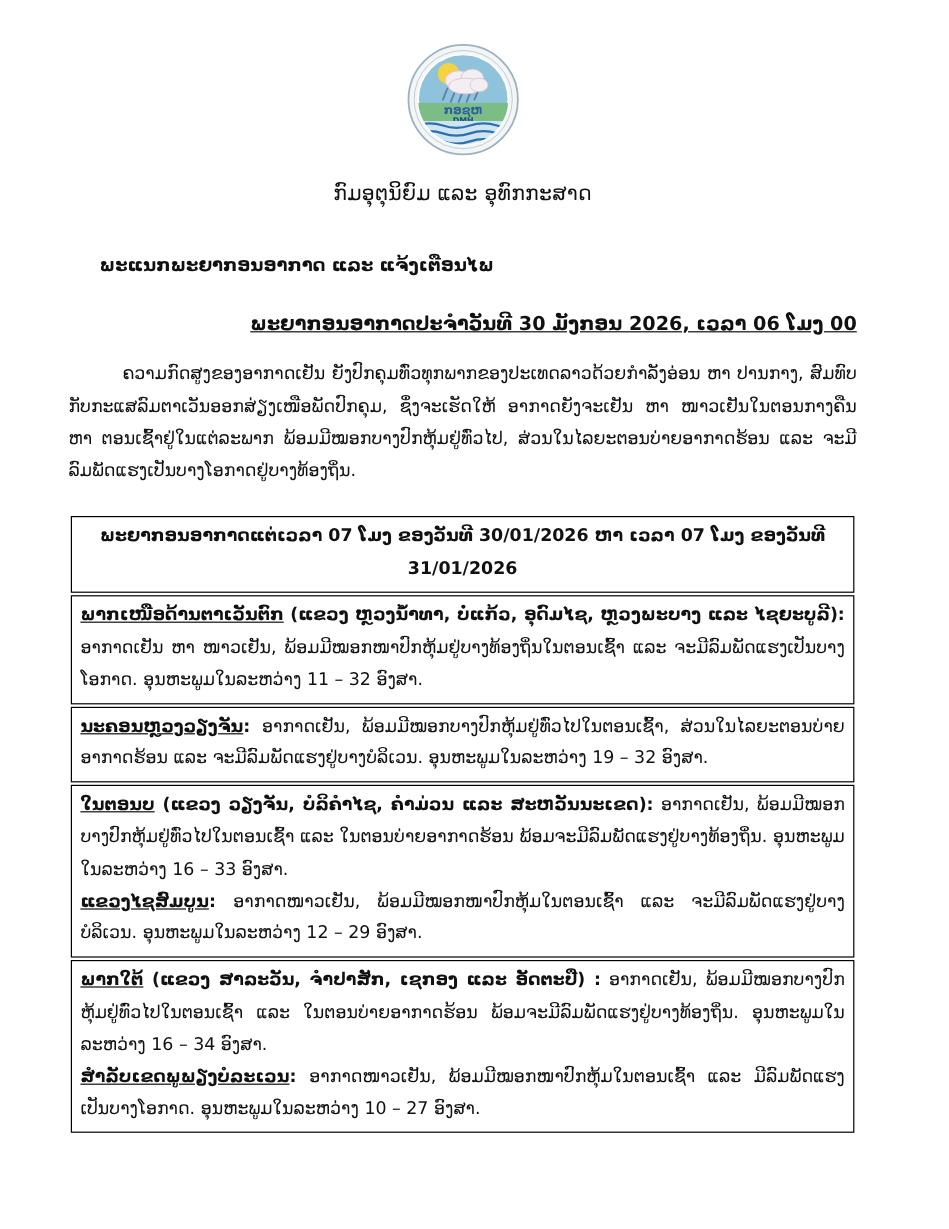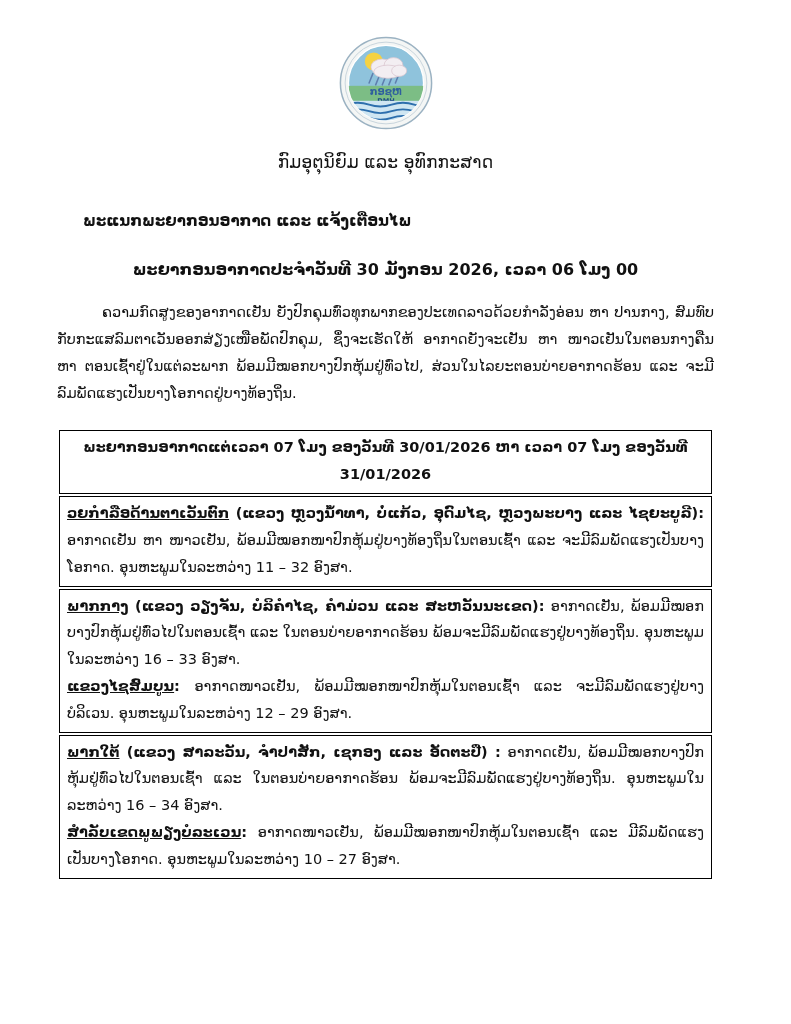--- a/index.html
+++ b/index.html
@@ -14,22 +14,22 @@
   .logo-wrap{text-align:center;margin:0 0 18px 0;}
   .logo-wrap svg{display:inline-block;}
   .dept-title{
     text-align:center;font-size:17px;font-weight:normal;
     margin:16px 0 0 0;letter-spacing:0.2px;
   }
   .division{
     font-size:15px;font-weight:bold;margin:40px 0 0 26px;
   }
   .forecast-title{
-    text-align:center;font-size:16px;font-weight:bold;
-    margin:30px 0 0 0;
+    text-align:right;font-size:16px;font-weight:bold;
+    text-decoration:underline;margin:30px 0 0 0;
   }
   .intro{
     margin:20px 0 16px 0;font-size:14.5px;line-height:1.87;
     text-align:justify;text-indent:45px;
   }
   table.forecast{
     width:100%;margin-top:21px;
     border-collapse:separate;border-spacing:2px;
   }
   table.forecast td{
@@ -101,26 +101,31 @@
 
   <p class="intro">ຄວາມກົດສູງຂອງອາກາດເຢັນ ຍັງປົກຄຸມທົ່ວທຸກພາກຂອງປະເທດລາວດ້ວຍກຳລັງອ່ອນ ຫາ ປານກາງ, ສົມທົບກັບກະແສລົມຕາເວັນອອກສ່ຽງເໜືອພັດປົກຄຸມ, ຊຶ່ງຈະເຮັດໃຫ້ ອາກາດຍັງຈະເຢັນ ຫາ ໜາວເຢັນໃນຕອນກາງຄືນ ຫາ ຕອນເຊົ້າຢູ່ໃນແຕ່ລະພາກ ພ້ອມມີໝອກບາງປົກຫຸ້ມຢູ່ທົ່ວໄປ, ສ່ວນໃນໄລຍະຕອນບ່າຍອາກາດຮ້ອນ ແລະ ຈະມີລົມພັດແຮງເປັນບາງໂອກາດຢູ່ບາງທ້ອງຖິ່ນ.</p>
 
   <table class="forecast">
     <tbody>
       <tr>
         <td class="tbl-header">ພະຍາກອນອາກາດແຕ່ເວລາ 07 ໂມງ ຂອງວັນທີ 30/01/2026 ຫາ ເວລາ 07 ໂມງ ຂອງວັນທີ 31/01/2026</td>
       </tr>
         <tr>
           <td>
-            <div class="cell-para"><span class="region">ວຍກຳລືອດ້ານຕາເວັນຕົກ</span><span class="bold"> </span><span class="bold">(ແຂວງ ຫຼວງນ້ຳທາ, ບໍ່ແກ້ວ, ອຸດົມໄຊ, ຫຼວງພະບາງ ແລະ ໄຊຍະບູລີ):</span>  <span>ອາກາດເຢັນ ຫາ ໜາວເຢັນ, ພ້ອມມີໝອກໜາປົກຫຸ້ມຢູ່ບາງທ້ອງຖິ່ນໃນຕອນເຊົ້າ ແລະ ຈະມີລົມພັດແຮງເປັນບາງໂອກາດ. ອຸນຫະພູມໃນລະຫວ່າງ 11 – 32 ອົງສາ.</span></div>
+            <div class="cell-para"><span class="region">ພາກເໜືອດ້ານຕາເວັນຕົກ</span><span class="bold"> </span><span class="bold">(ແຂວງ ຫຼວງນ້ຳທາ, ບໍ່ແກ້ວ, ອຸດົມໄຊ, ຫຼວງພະບາງ ແລະ ໄຊຍະບູລີ):</span>  <span>ອາກາດເຢັນ ຫາ ໜາວເຢັນ, ພ້ອມມີໝອກໜາປົກຫຸ້ມຢູ່ບາງທ້ອງຖິ່ນໃນຕອນເຊົ້າ ແລະ ຈະມີລົມພັດແຮງເປັນບາງໂອກາດ. ອຸນຫະພູມໃນລະຫວ່າງ 11 – 32 ອົງສາ.</span></div>
           </td>
         </tr>
         <tr>
           <td>
-            <div class="cell-para"><span class="region">ພາກກາງ</span><span class="bold"> </span><span class="bold">(ແຂວງ ວຽງຈັນ, ບໍລິຄຳໄຊ, ຄຳມ່ວນ ແລະ ສະຫວັນນະເຂດ):</span>  <span>ອາກາດເຢັນ, ພ້ອມມີໝອກບາງປົກຫຸ້ມຢູ່ທົ່ວໄປໃນຕອນເຊົ້າ ແລະ ໃນຕອນບ່າຍອາກາດຮ້ອນ ພ້ອມຈະມີລົມພັດແຮງຢູ່ບາງທ້ອງຖິ່ນ. ອຸນຫະພູມໃນລະຫວ່າງ 16 – 33 ອົງສາ.</span></div>
+            <div class="cell-para"><span class="region">ນະຄອນຫຼວງວຽງຈັນ</span><span class="bold">: </span><span>ອາກາດເຢັນ, ພ້ອມມີໝອກບາງປົກຫຸ້ມຢູ່ທົ່ວໄປໃນຕອນເຊົ້າ, ສ່ວນໃນໄລຍະຕອນບ່າຍອາກາດຮ້ອນ ແລະ ຈະມີລົມພັດແຮງຢູ່ບາງບໍລິເວນ. ອຸນຫະພູມໃນລະຫວ່າງ 19 – 32 ອົງສາ.</span></div>
+          </td>
+        </tr>
+        <tr>
+          <td>
+            <div class="cell-para"><span class="region">ໃນຕອນບ</span><span class="bold"> </span><span class="bold">(ແຂວງ ວຽງຈັນ, ບໍລິຄຳໄຊ, ຄຳມ່ວນ ແລະ ສະຫວັນນະເຂດ):</span>  <span>ອາກາດເຢັນ, ພ້ອມມີໝອກບາງປົກຫຸ້ມຢູ່ທົ່ວໄປໃນຕອນເຊົ້າ ແລະ ໃນຕອນບ່າຍອາກາດຮ້ອນ ພ້ອມຈະມີລົມພັດແຮງຢູ່ບາງທ້ອງຖິ່ນ. ອຸນຫະພູມໃນລະຫວ່າງ 16 – 33 ອົງສາ.</span></div>
             <div class="cell-para"><span class="region">ແຂວງໄຊສົມບູນ</span><span class="bold">: </span><span>ອາກາດໜາວເຢັນ, ພ້ອມມີໝອກໜາປົກຫຸ້ມໃນຕອນເຊົ້າ ແລະ ຈະມີລົມພັດແຮງຢູ່ບາງບໍລິເວນ. ອຸນຫະພູມໃນລະຫວ່າງ 12 – 29 ອົງສາ.</span></div>
           </td>
         </tr>
         <tr>
           <td>
             <div class="cell-para"><span class="region">ພາກໃຕ້</span><span class="bold"> </span><span class="bold">(ແຂວງ ສາລະວັນ, ຈຳປາສັກ, ເຊກອງ ແລະ ອັດຕະປື) :</span>  <span>ອາກາດເຢັນ, ພ້ອມມີໝອກບາງປົກຫຸ້ມຢູ່ທົ່ວໄປໃນຕອນເຊົ້າ ແລະ ໃນຕອນບ່າຍອາກາດຮ້ອນ ພ້ອມຈະມີລົມພັດແຮງຢູ່ບາງທ້ອງຖິ່ນ. ອຸນຫະພູມໃນລະຫວ່າງ 16 – 34 ອົງສາ.</span></div>
             <div class="cell-para"><span class="region">ສຳລັບເຂດພູພຽງບໍລະເວນ</span><span class="bold">: </span><span>ອາກາດໜາວເຢັນ, ພ້ອມມີໝອກໜາປົກຫຸ້ມໃນຕອນເຊົ້າ ແລະ ມີລົມພັດແຮງເປັນບາງໂອກາດ. ອຸນຫະພູມໃນລະຫວ່າງ 10 – 27 ອົງສາ.</span></div>
           </td>
         </tr>
       </tbody>

